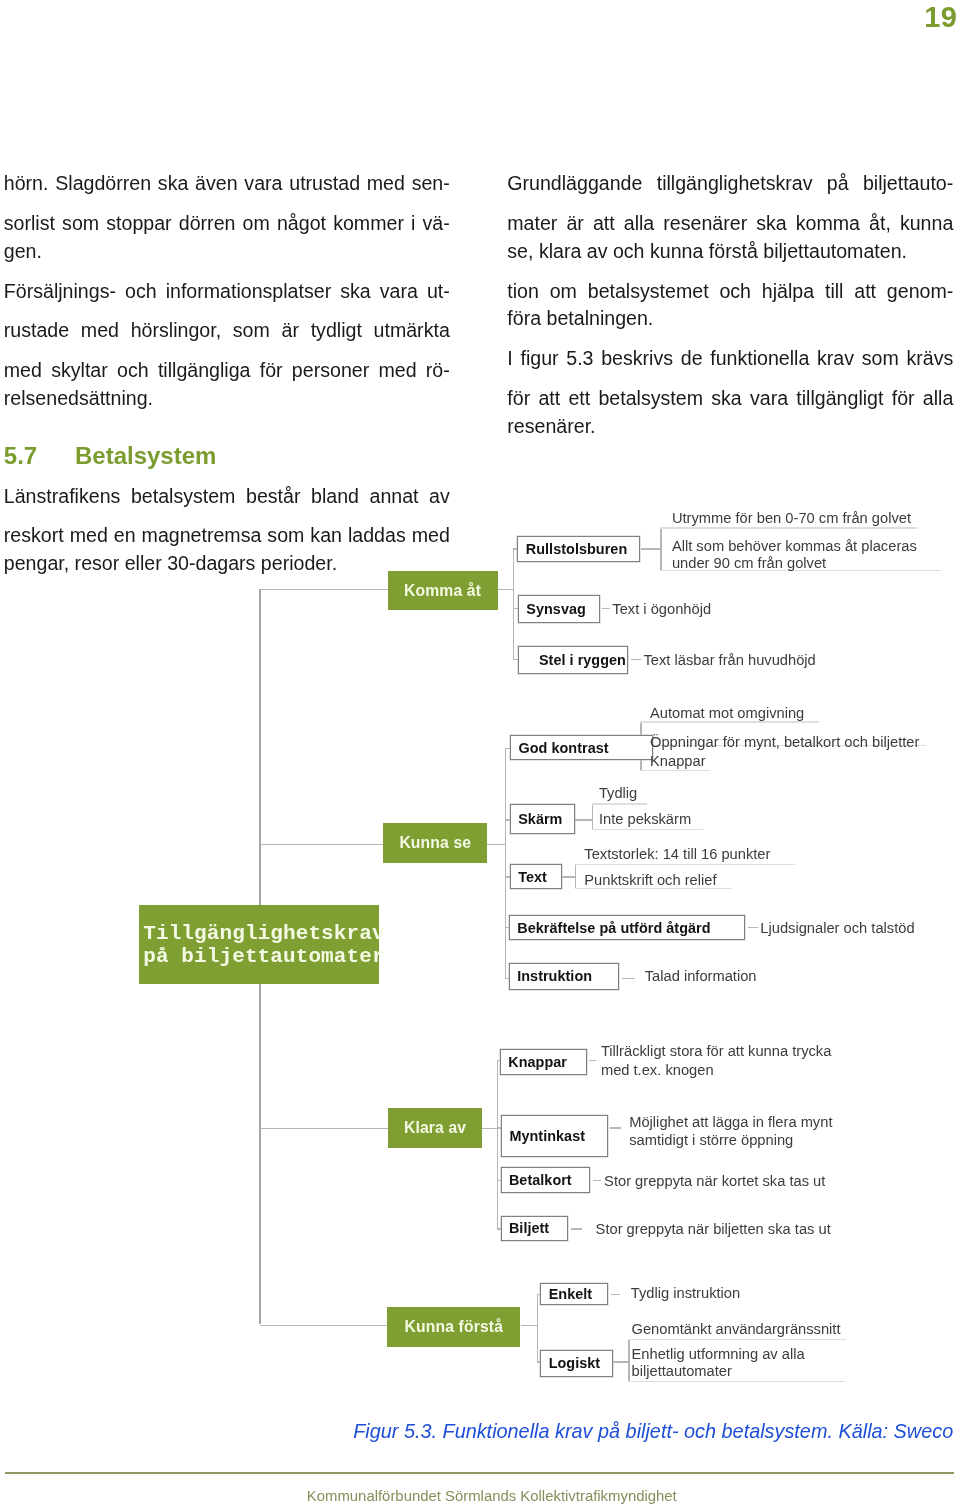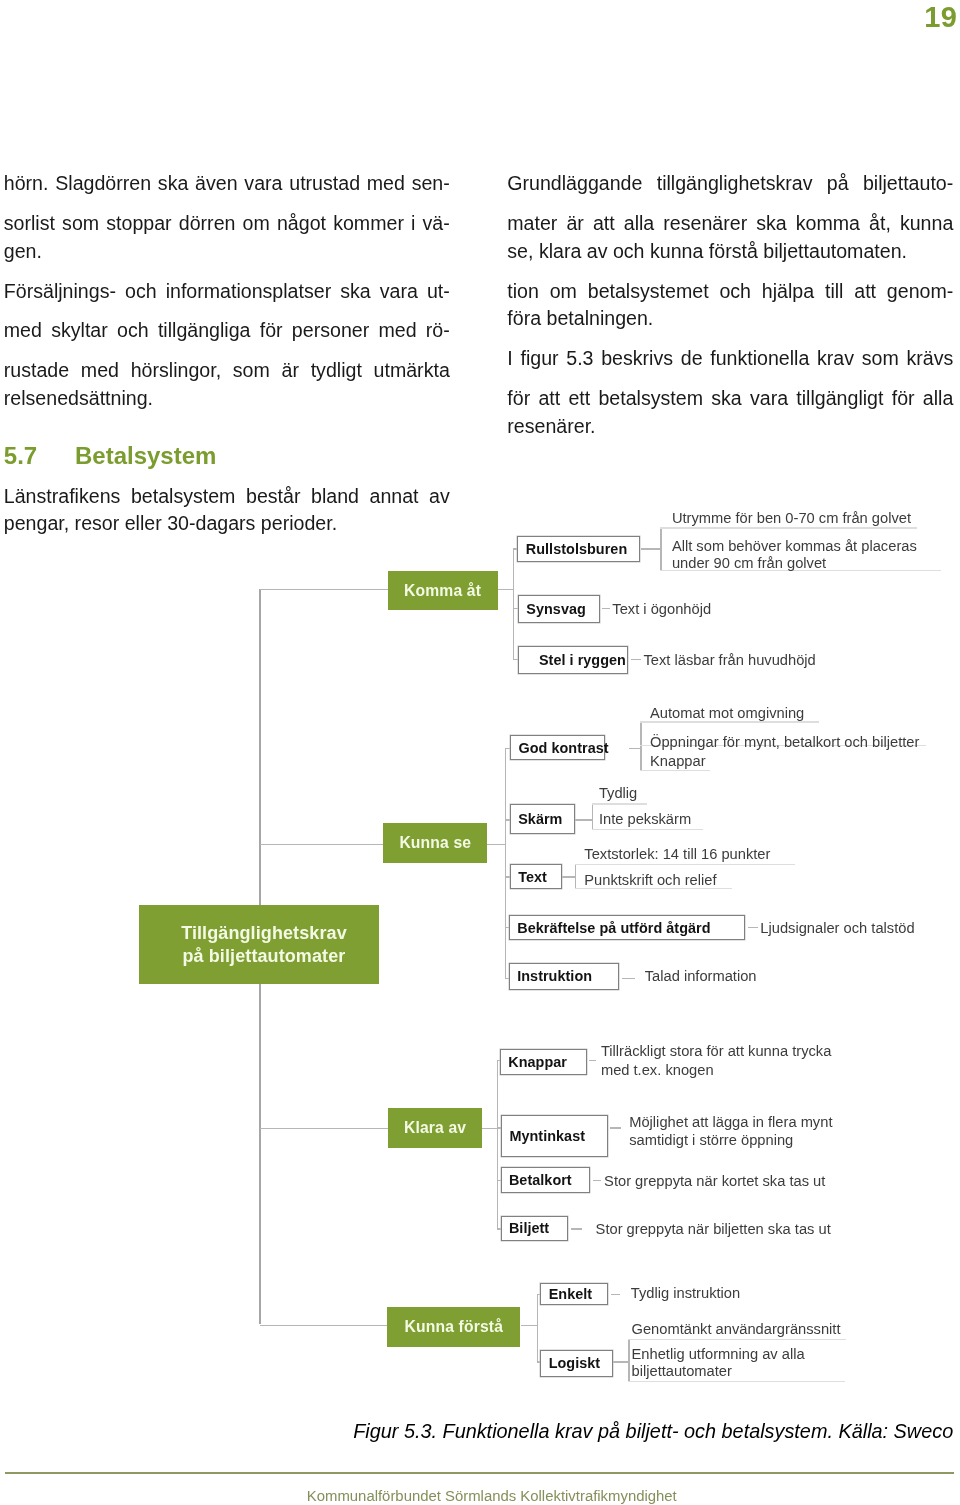--- a/index.html
+++ b/index.html
@@ -20,58 +20,59 @@
   .ln{display:block;}
   .ln.j{text-align:justify;text-align-last:justify;margin-top:12px;}
   h2.head{margin:28.2px 0 10.6px 0;padding:0;font-size:24px;font-weight:bold;color:#7b9c2e;line-height:30px;}
   h2.head .num{display:inline-block;width:71.2px;}
 
   
   .fig{position:absolute;left:0;top:0;width:960px;height:1505px;}
   .gbox{position:absolute;z-index:3;background:#7f9f33;color:#f4f9e4;font-weight:bold;
         display:flex;align-items:center;justify-content:center;text-align:center;
         font-size:15.7px;line-height:18px;letter-spacing:.15px;box-sizing:border-box;}
-  .gbox.root{font-size:18px;line-height:23px;letter-spacing:.1px;padding:0 12px 0 22px;}
+  .gbox.root{font-size:21px;line-height:23px;letter-spacing:.1px;padding:0 12px 0 22px;font-family:Liberation Mono, monospace;}
   .wbox{position:absolute;z-index:3;background:#ffffff;border:1px solid #808080;box-shadow:0 0 0 0.5px #c5c5c5;color:#131313;
         font-weight:bold;display:flex;align-items:center;justify-content:flex-start;
         font-size:14.4px;box-sizing:border-box;letter-spacing:.05px;padding-left:7.4px;white-space:nowrap;}
   .leaf{position:absolute;z-index:4;color:#3c3c3c;font-size:14.7px;line-height:19.5px;white-space:nowrap;}
   .ul{position:absolute;background:#dedede;height:1.3px;}
   .vl{position:absolute;background:#b6b6b6;width:1.45px;}
   .hl{position:absolute;background:#b6b6b6;height:1.45px;}
   .vl.dk{background:#a6a6a6;width:1.9px;}
 
-  .cap{position:absolute;font-style:italic;font-size:19.85px;color:#000000;
+  .cap{position:absolute;font-style:italic;font-size:19.85px;color:#1d4ed8;
        left:0;top:1417.5px;width:953.2px;text-align:right;line-height:26px;}
   .fline{position:absolute;background:#8f9a63;height:1.6px;left:5px;top:1472.2px;width:949px;}
   .foot{position:absolute;font-size:14.9px;color:#84905a;left:306.8px;top:1484.5px;line-height:22px;}
 </style>
 </head>
 <body>
 
 <div class="page">
   <div class="pageno">19</div>
 
   <div class="col left">
     <p class="para">
       <span class="ln j">hörn. Slagdörren ska även vara utrustad med sen-</span>
       <span class="ln j">sorlist som stoppar dörren om något kommer i vä-</span>
       <span class="ln">gen.</span>
     </p>
     <p class="para">
       <span class="ln j">Försäljnings- och informationsplatser ska vara ut-</span>
+      <span class="ln j">rustade med hörslingor, som är tydligt utmärkta</span>
       <span class="ln j">med skyltar och tillgängliga för personer med rö-</span>
-      <span class="ln j">rustade med hörslingor, som är tydligt utmärkta</span>
       <span class="ln">relsenedsättning.</span>
     </p>
     <h2 class="head">
       <span class="num">5.7</span><span>Betalsystem</span>
     </h2>
     <p class="para p3">
       <span class="ln j">Länstrafikens betalsystem består bland annat av</span>
+      <span class="ln j">reskort med en magnetremsa som kan laddas med</span>
       <span class="ln">pengar, resor eller 30-dagars perioder.</span>
     </p>
   </div>
 
   <div class="col right">
     <p class="para">
       <span class="ln j">Grundläggande tillgänglighetskrav på biljettauto-</span>
       <span class="ln j">mater är att alla resenärer ska komma åt, kunna</span>
       <span class="ln">se, klara av och kunna förstå biljettautomaten.</span>
     </p>
@@ -132,21 +133,21 @@
       </div>
     <div class="hl" style="left:601.8px;top:607.9px;width:8px;"></div>
     <div class="leaf" style="left:612.3px;top:600.1px;line-height:19px;"><span>Text i ögonhöjd</span></div>
     <div class="hl" style="left:512.6px;top:658.6px;width:6.6px;"></div>
     <div class="wbox" style="left:517.9px;top:645.7px;width:110px;height:28.3px;padding-left:20px;">
         <span>Stel i ryggen</span>
       </div>
     <div class="hl" style="left:630.5px;top:658.6px;width:10.5px;"></div>
     <div class="leaf" style="left:643.5px;top:650.7px;line-height:19px;"><span>Text läsbar från huvudhöjd</span></div>
     <div class="hl" style="left:504.7px;top:747.5px;width:6.7px;"></div>
-    <div class="wbox" style="left:510.1px;top:735.3px;width:95px;height:24.9px;">
+    <div class="wbox" style="left:510.1px;top:735.3px;width:143px;height:24.9px;">
         <span>God kontrast</span>
       </div>
     <div class="hl" style="left:629.3px;top:747.5px;width:12.3px;"></div>
     <div class="vl" style="left:640.3px;top:721.3px;height:49.9px;"></div>
     <div class="ul" style="left:640.3px;top:721.3px;width:178.7px;"></div>
     <div class="ul" style="left:640.3px;top:744.6px;width:285.3px;"></div>
     <div class="ul" style="left:640.3px;top:770px;width:69.4px;"></div>
     <div class="leaf" style="left:650px;top:704px;line-height:19px;"><span>Automat mot omgivning</span></div>
     <div class="leaf" style="left:650px;top:733px;line-height:19px;"><span>Öppningar för mynt, betalkort och biljetter</span></div>
     <div class="leaf" style="left:650px;top:752.3px;line-height:19px;"><span>Knappar</span></div>

